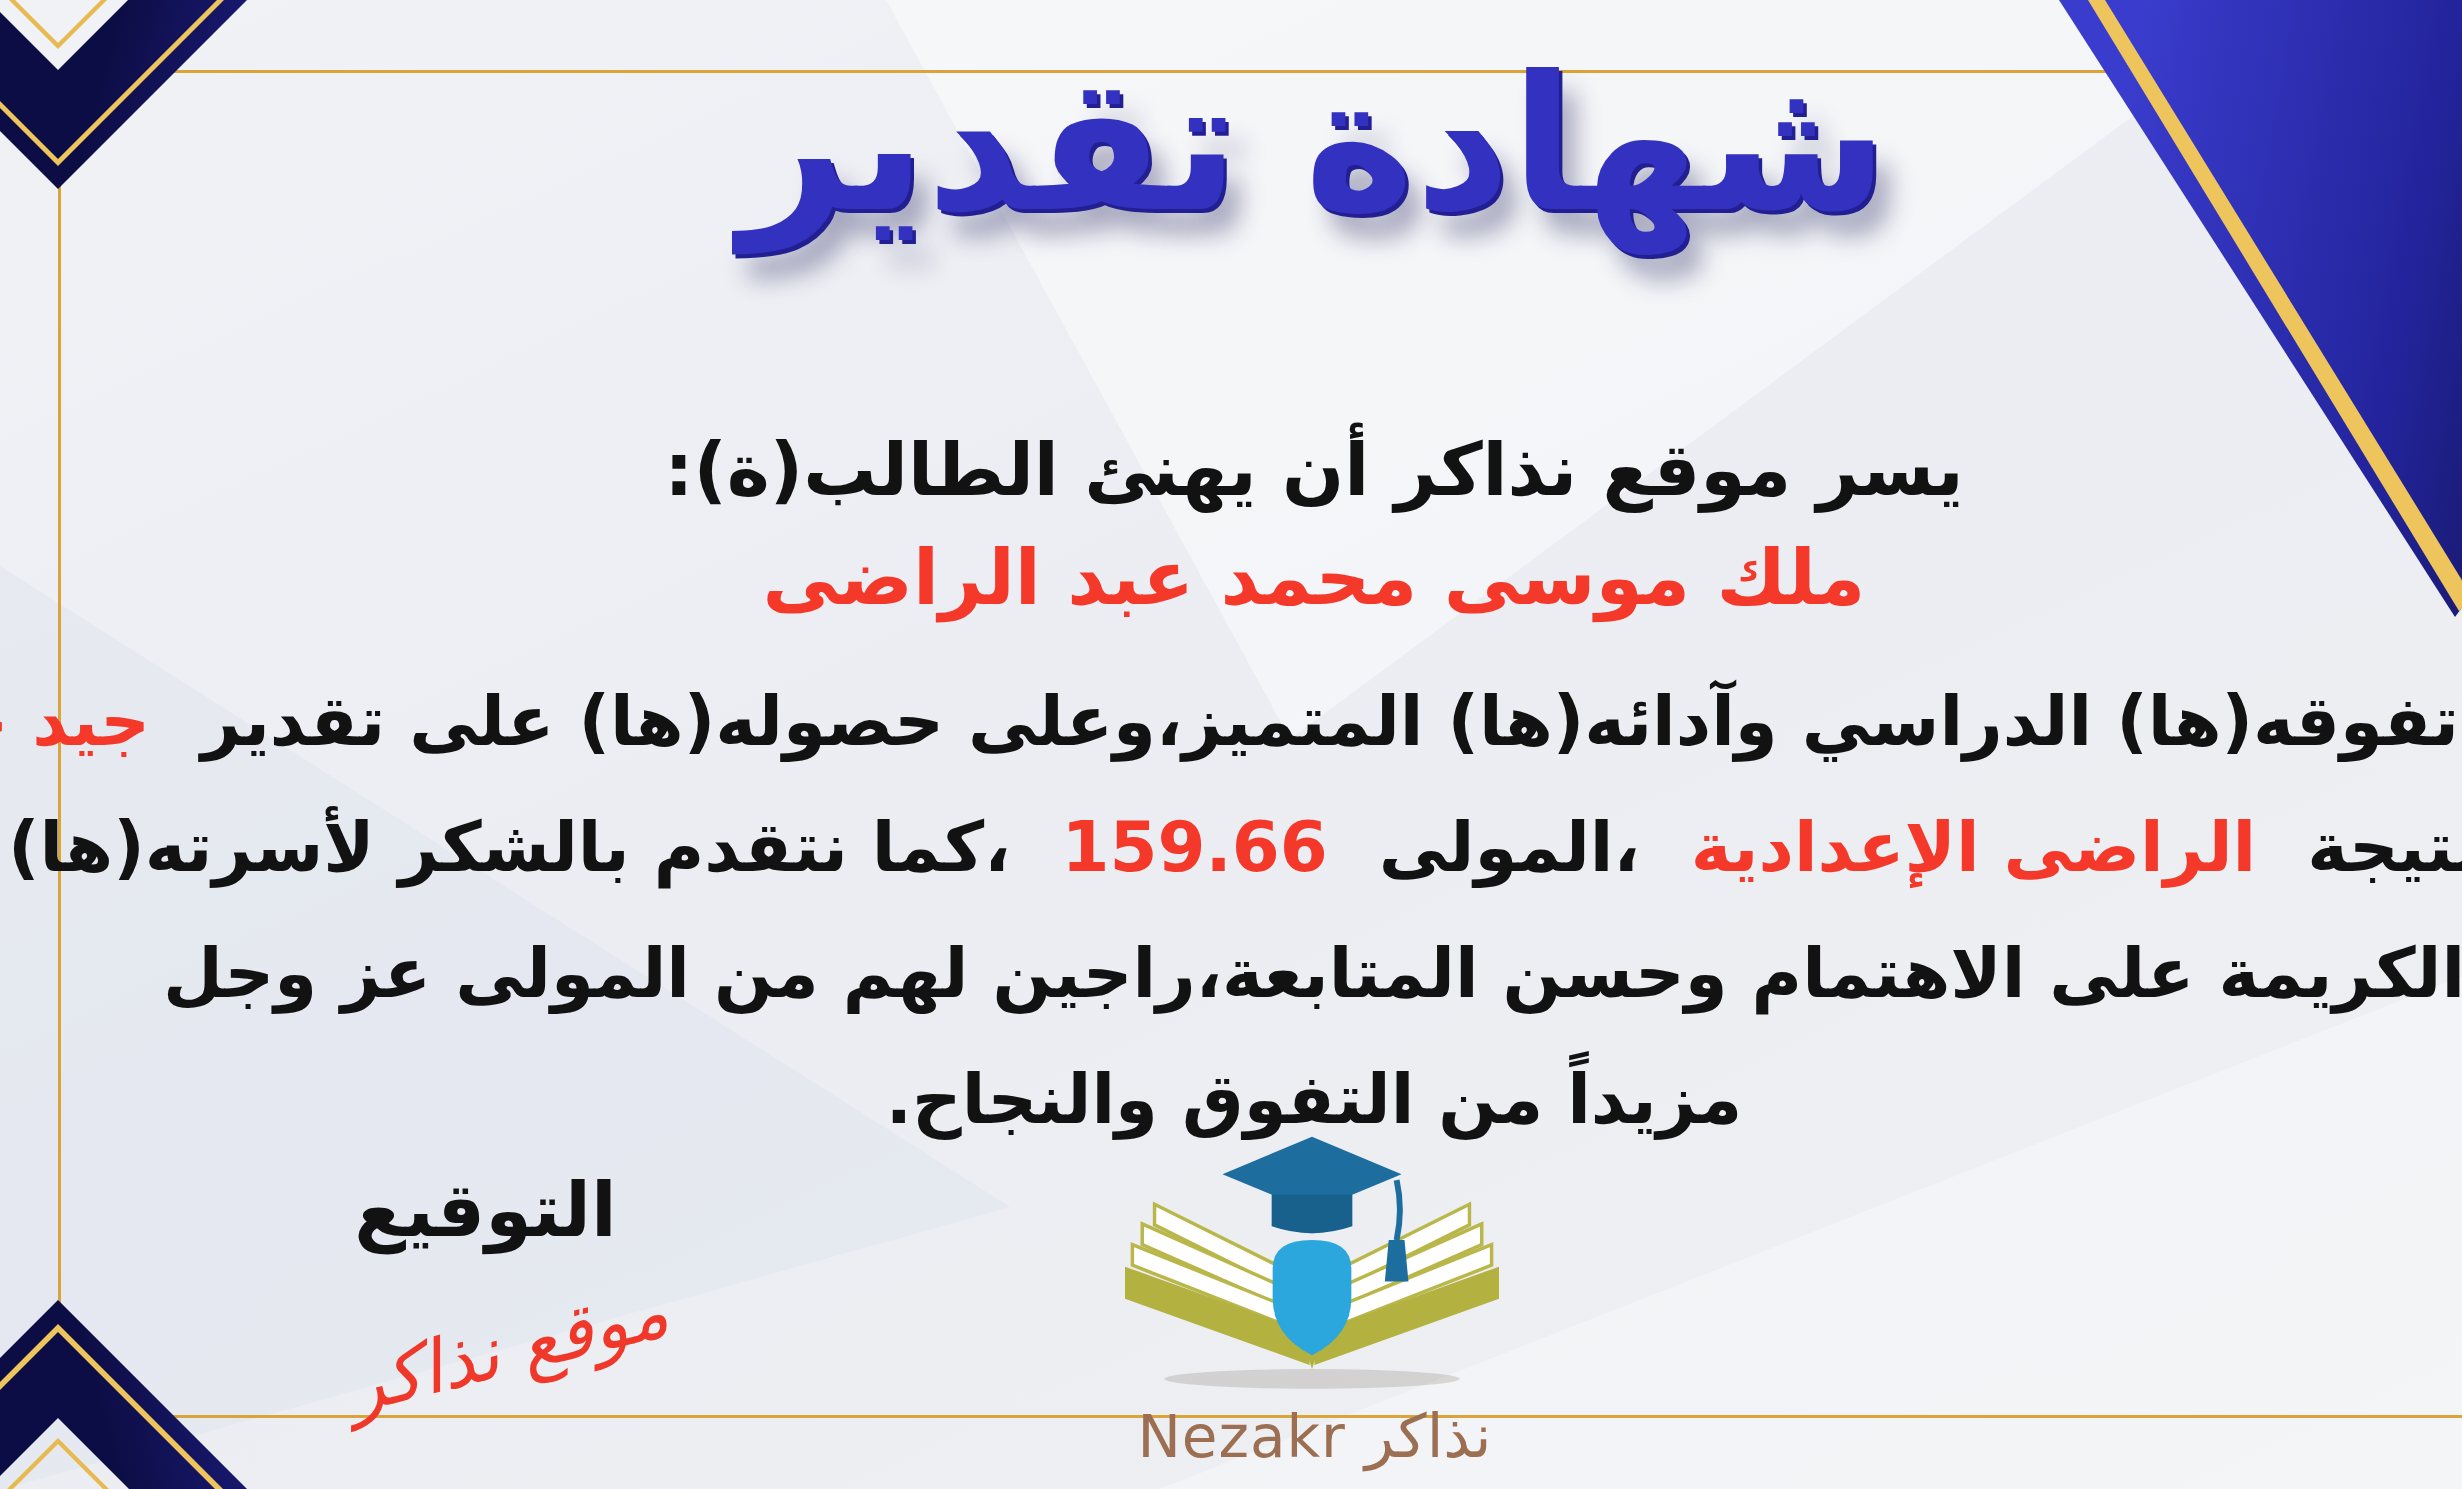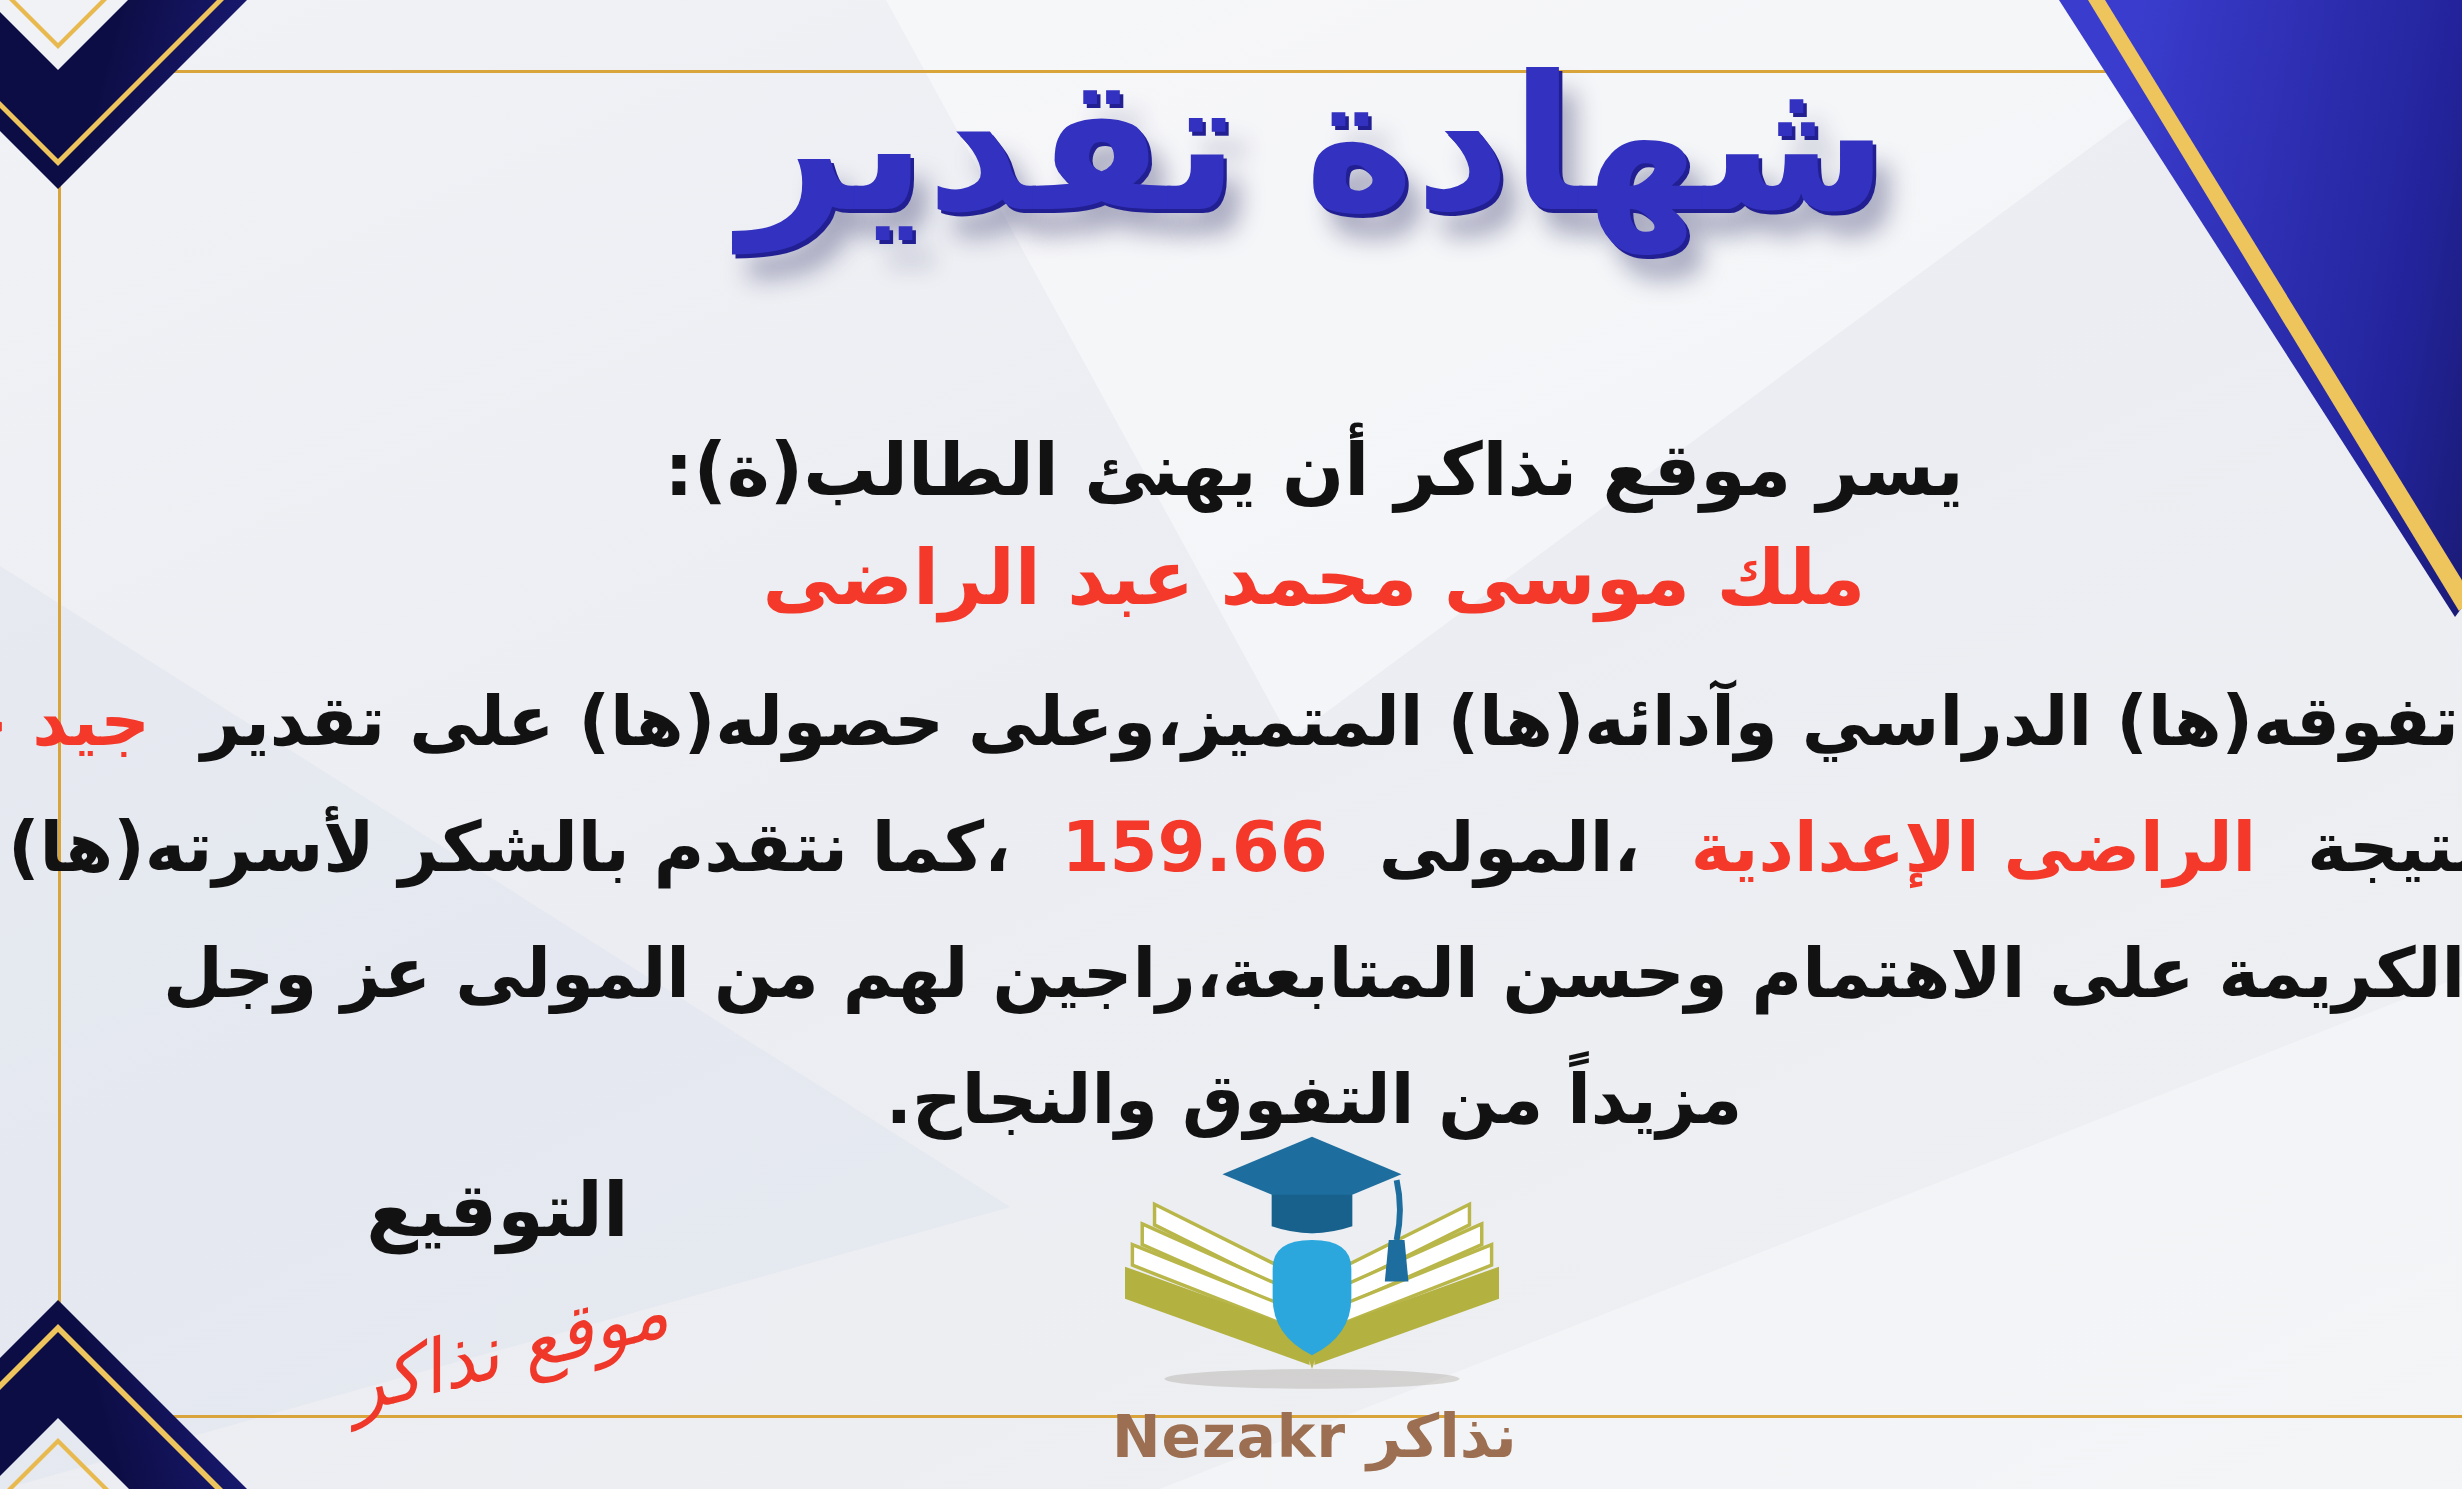--- a/index.html
+++ b/index.html
@@ -56,29 +56,29 @@
     letter-spacing:0;
   }
   .intro{top:427px;font-size:73px;font-weight:bold;color:#121212;}
   .student-name{top:533px;font-size:76px;font-weight:bold;color:#f4392b;}
   .para{font-size:69px;font-weight:bold;color:#121212;}
   .p-l1{top:681px;}
   .p-l2{top:807px;}
   .p-l3{top:933px;}
   .p-l4{top:1059px;}
   .red-slot{color:#f4392b;margin:0 27px;}
-  .sig-label{position:absolute;left:340px;top:1166px;width:315px;text-align:center;
+  .sig-label{position:absolute;left:328px;top:1166px;width:315px;text-align:center;
     font-size:75px;font-weight:bold;color:#121212;direction:rtl;white-space:nowrap;}
   .sig-script{position:absolute;left:394px;top:1300px;width:276px;text-align:center;
     font-size:73px;font-style:italic;color:#ef3829;direction:rtl;white-space:nowrap;
     transform:rotate(-14deg);}
   
   .logo-box{position:absolute;left:1125px;top:1123px;width:374px;height:278px;}
   .brand{position:absolute;left:1014px;top:1401px;width:601px;text-align:center;
-    direction:rtl;white-space:nowrap;color:#9c6f52;font-weight:bold;font-size:60px;}
+    direction:rtl;white-space:nowrap;color:#9c6f52;font-weight:normal;font-size:60px;}
   .brand .latin{font-size:58px;letter-spacing:1px;}
 </style>
 </head>
 <body>
 
 <div class="page">
 
   <div class="layer facet1"></div>
   <div class="layer facet2"></div>
   <div class="layer facet3"></div>

